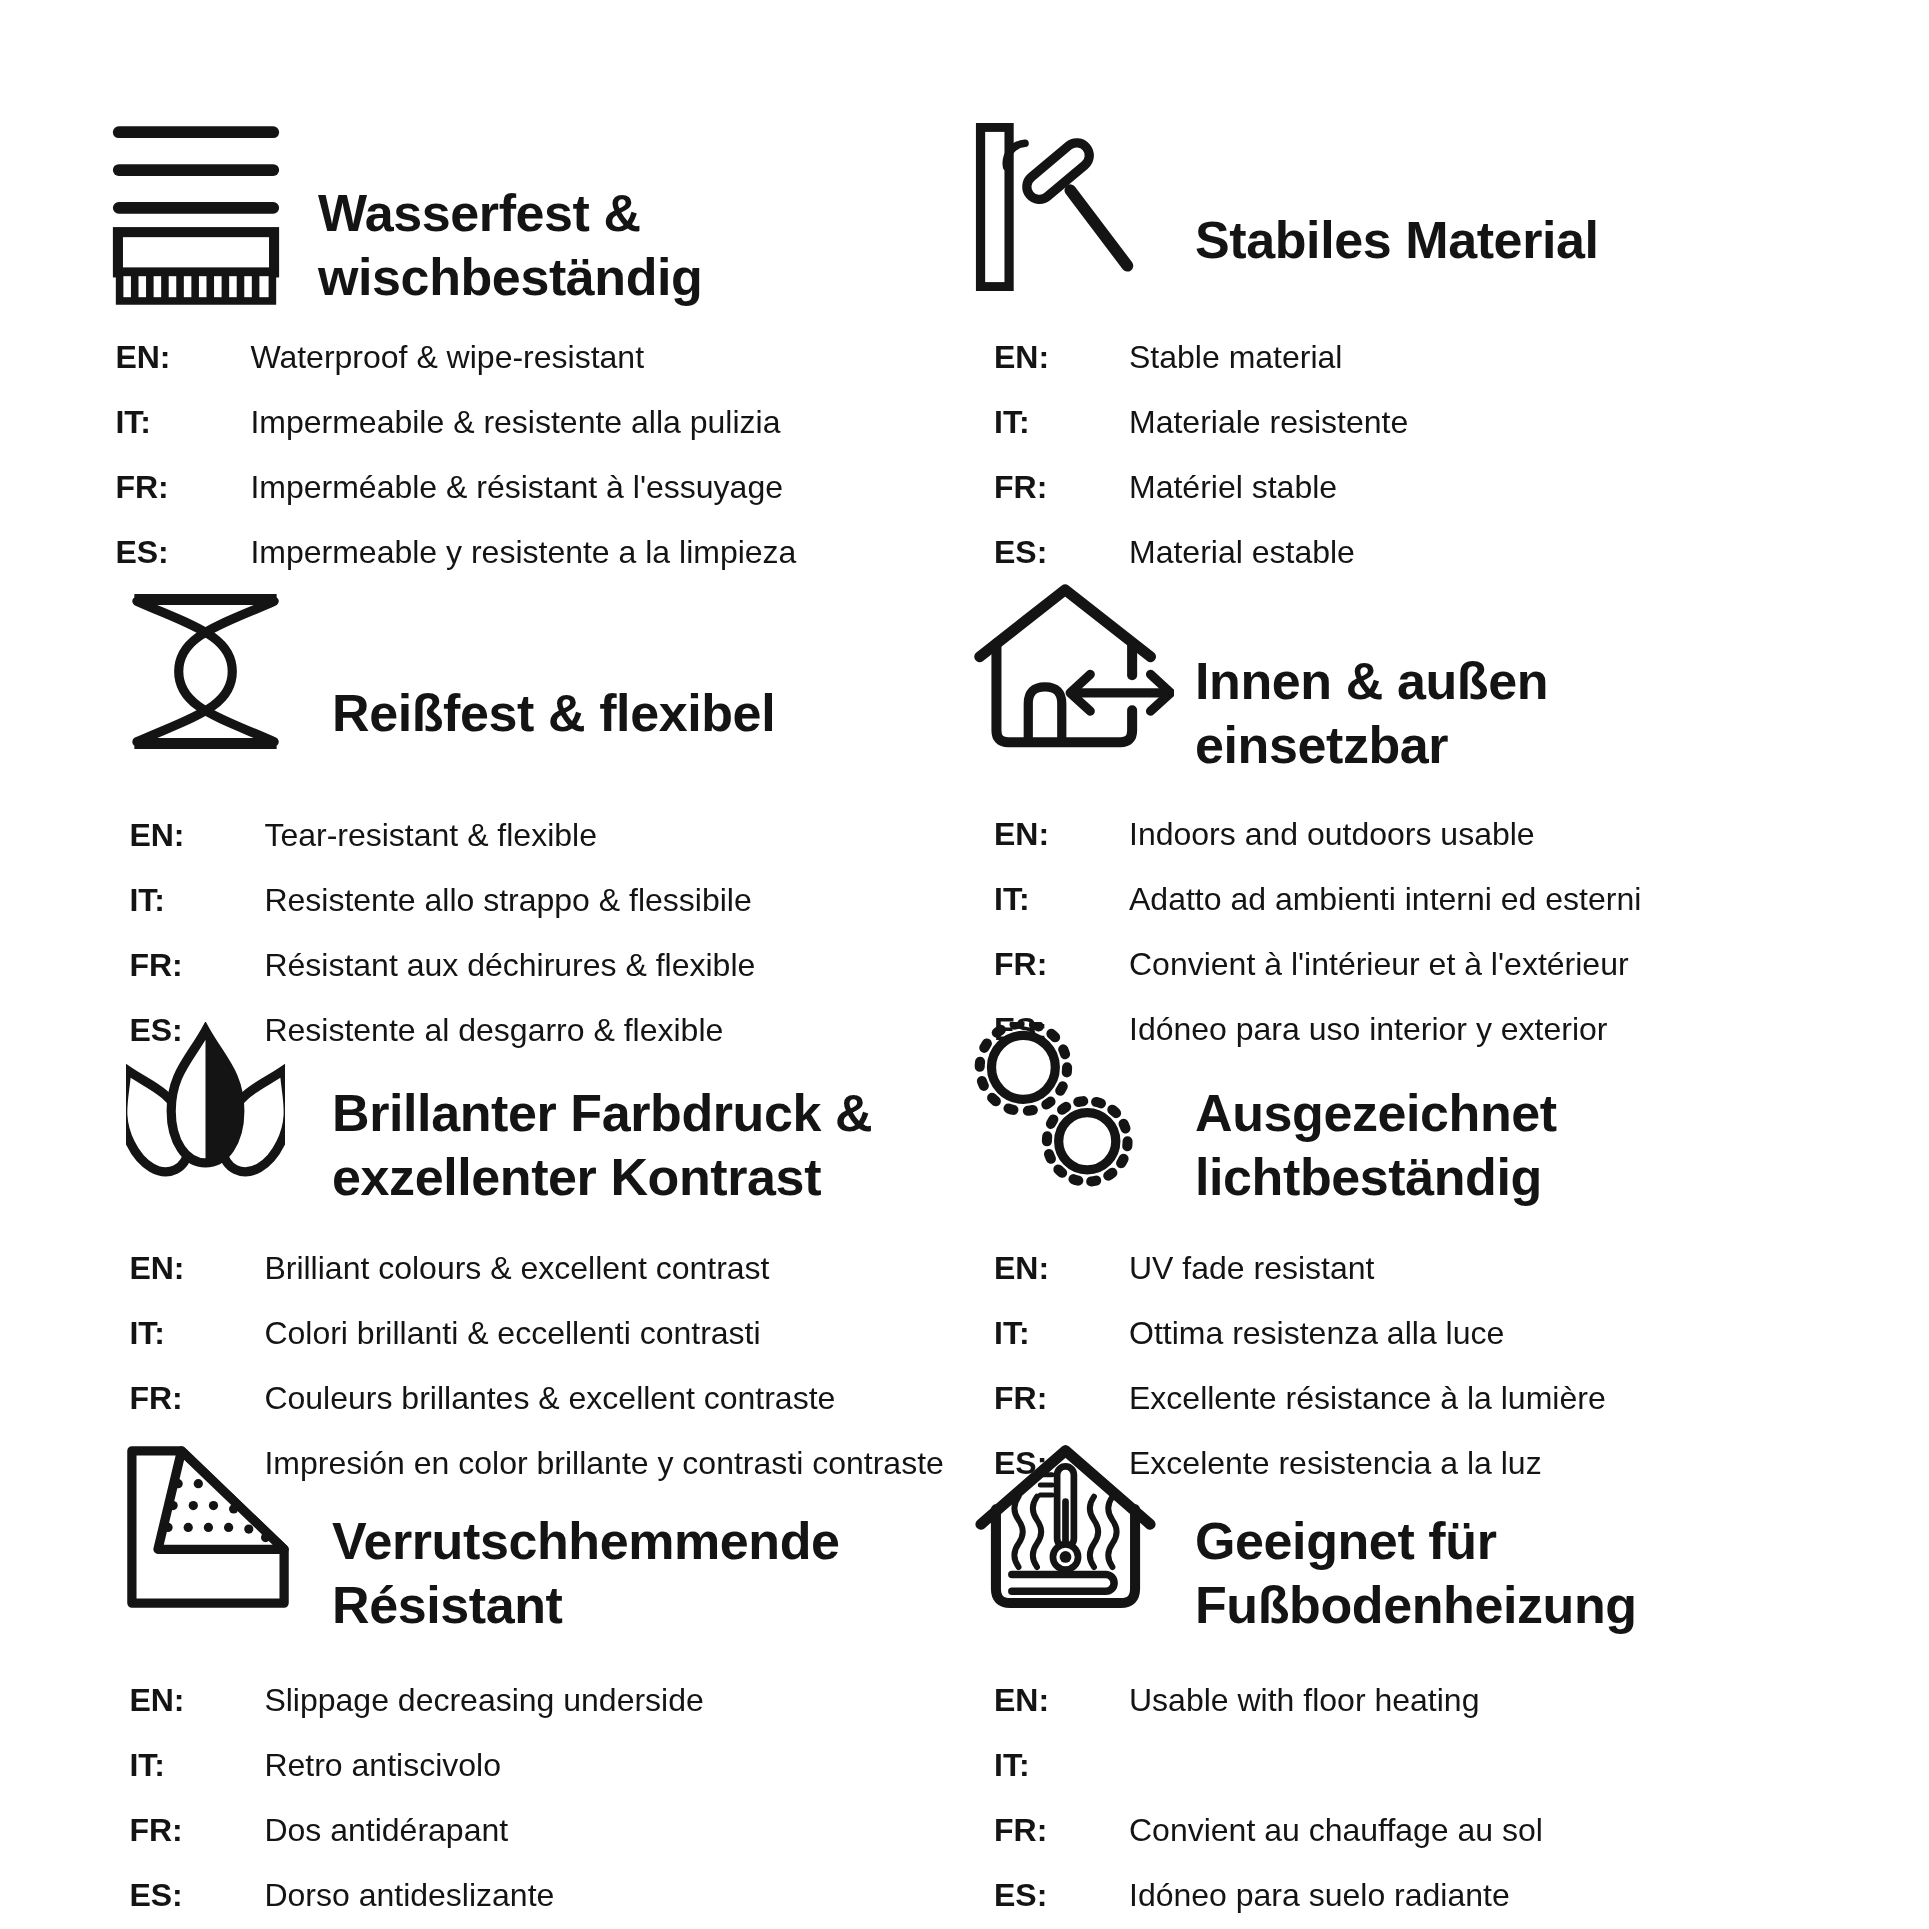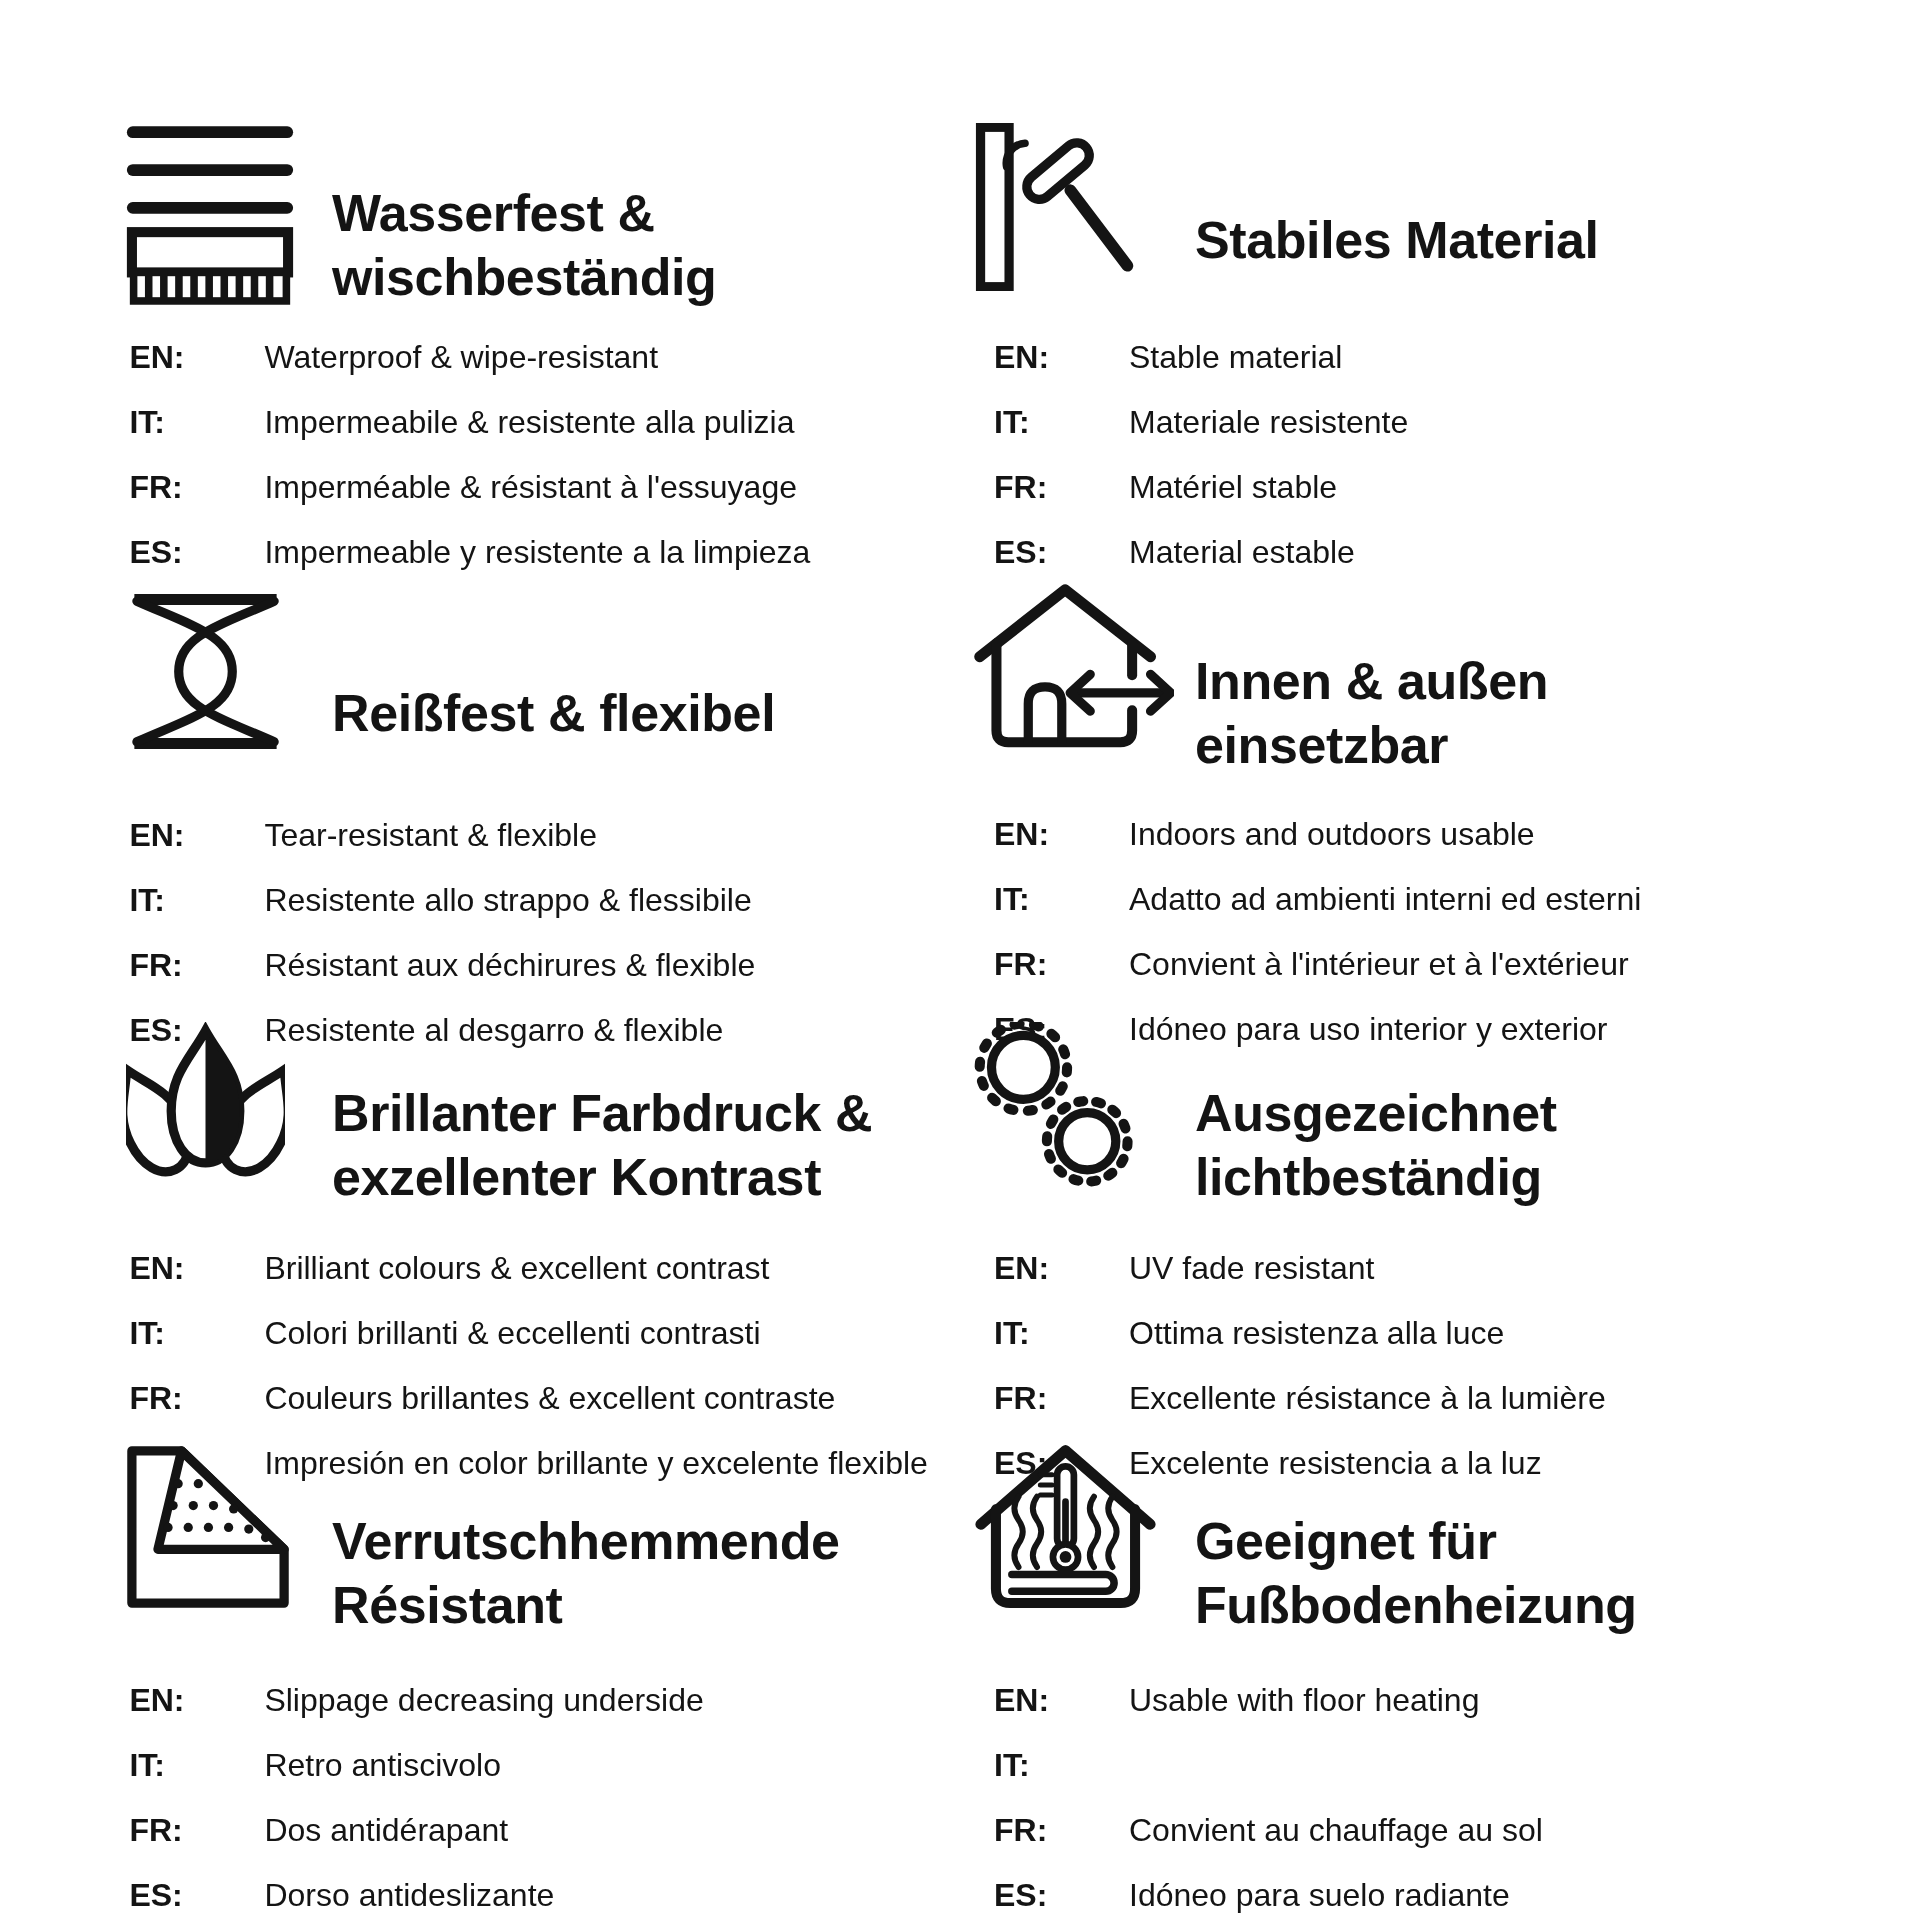--- a/index.html
+++ b/index.html
@@ -17,21 +17,21 @@
   }
   .t-list { position:absolute; left:var(--lx); top:var(--ly); font-size:32px; line-height:41px; }
   .t-row { display:flex; align-items:baseline; }
   .t-lang { font-weight:700; width:95px; flex:none;margin-top:24px; }
   .t-text { font-weight:400; white-space:nowrap;margin-left:40px; }
   svg { display:block; }
 </style>
 </head>
 <body>
 
-<section class="feature" style="left:126px; top:123px; --tx:206px; --ty:15px; --lx:3.4px; --ly:190px;">
+<section class="feature" style="left:112px; top:123px; --tx:206px; --ty:15px; --lx:3.4px; --ly:190px;">
   <span class="icn">
     <svg width="168" height="183" viewBox="0 0 200 218" fill="none">
       <line x1="8" y1="11" x2="192" y2="11" stroke="#141414" stroke-width="14" stroke-linecap="round"></line>
       <line x1="8" y1="56" x2="192" y2="56" stroke="#141414" stroke-width="14" stroke-linecap="round"></line>
       <line x1="8" y1="101" x2="192" y2="101" stroke="#141414" stroke-width="14" stroke-linecap="round"></line>
       <rect x="7" y="130" width="186" height="48" stroke="#141414" stroke-width="12" fill="#fff"></rect>
       <rect x="9" y="178" width="182" height="34" stroke="#141414" stroke-width="9" fill="#fff"></rect>
       <path d="M27,178 V212 M45,178 V212 M63,178 V212 M81,178 V212 M99,178 V212 M117,178 V212 M135,178 V212 M153,178 V212 M171,178 V212" stroke="#141414" stroke-width="9"></path>
     </svg>
   </span>
@@ -182,21 +182,21 @@
     <div class="t-row">
       <span class="t-lang">IT:</span>
       <span class="t-text">Colori brillanti &amp; eccellenti contrasti</span>
     </div>
     <div class="t-row">
       <span class="t-lang">FR:</span>
       <span class="t-text">Couleurs brillantes &amp; excellent contraste</span>
     </div>
     <div class="t-row">
       <span class="t-lang">ES:</span>
-      <span class="t-text">Impresión en color brillante y excelente flexible</span>
+      <span class="t-text">Impresión en color brillante y contrasti contraste</span>
     </div>
   </div>
 </section>
 
 <section class="feature" style="left:973px; top:1022px; --tx:222px; --ty:16px; --lx:21px; --ly:202px;">
   <span class="icn">
     <svg width="168" height="168" viewBox="0 0 200 200" fill="none">
       <circle cx="60" cy="54" r="38" stroke="#141414" stroke-width="11" fill="#fff"></circle>
       <circle cx="60" cy="54" r="52" stroke="#141414" stroke-width="12" stroke-dasharray="6 17.4" stroke-linecap="round"></circle>
       <circle cx="136" cy="142" r="34" stroke="#141414" stroke-width="11" fill="#fff"></circle>

